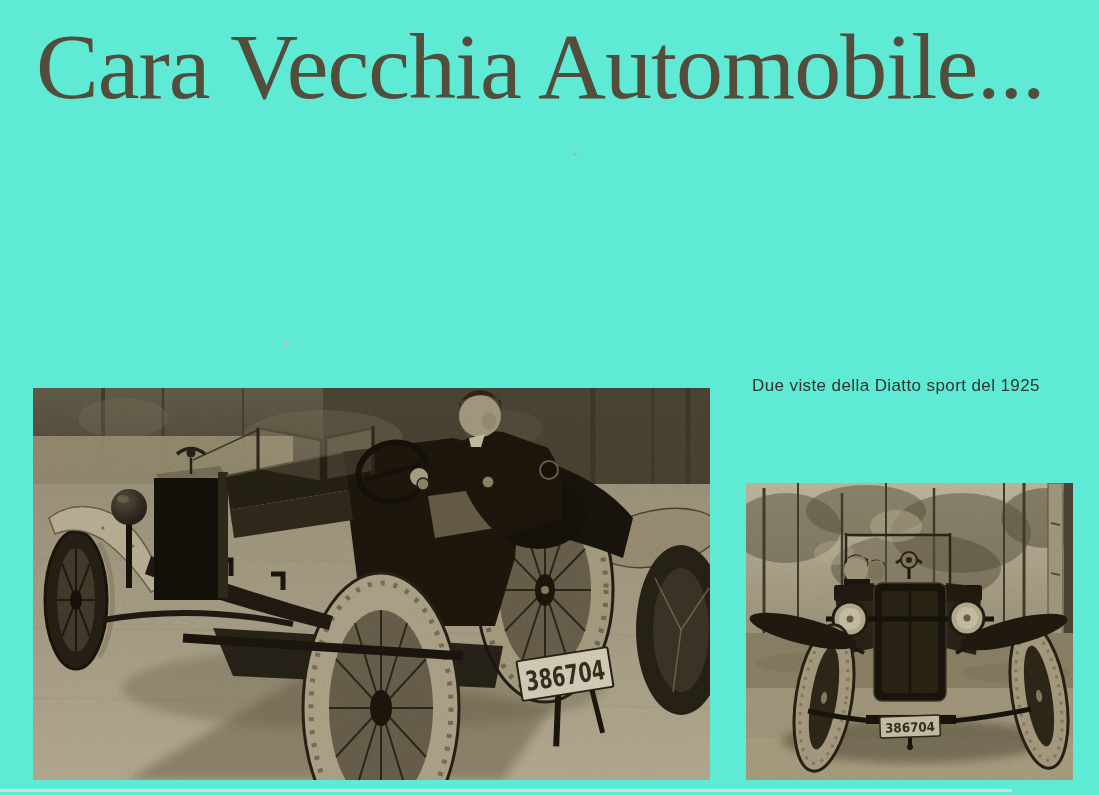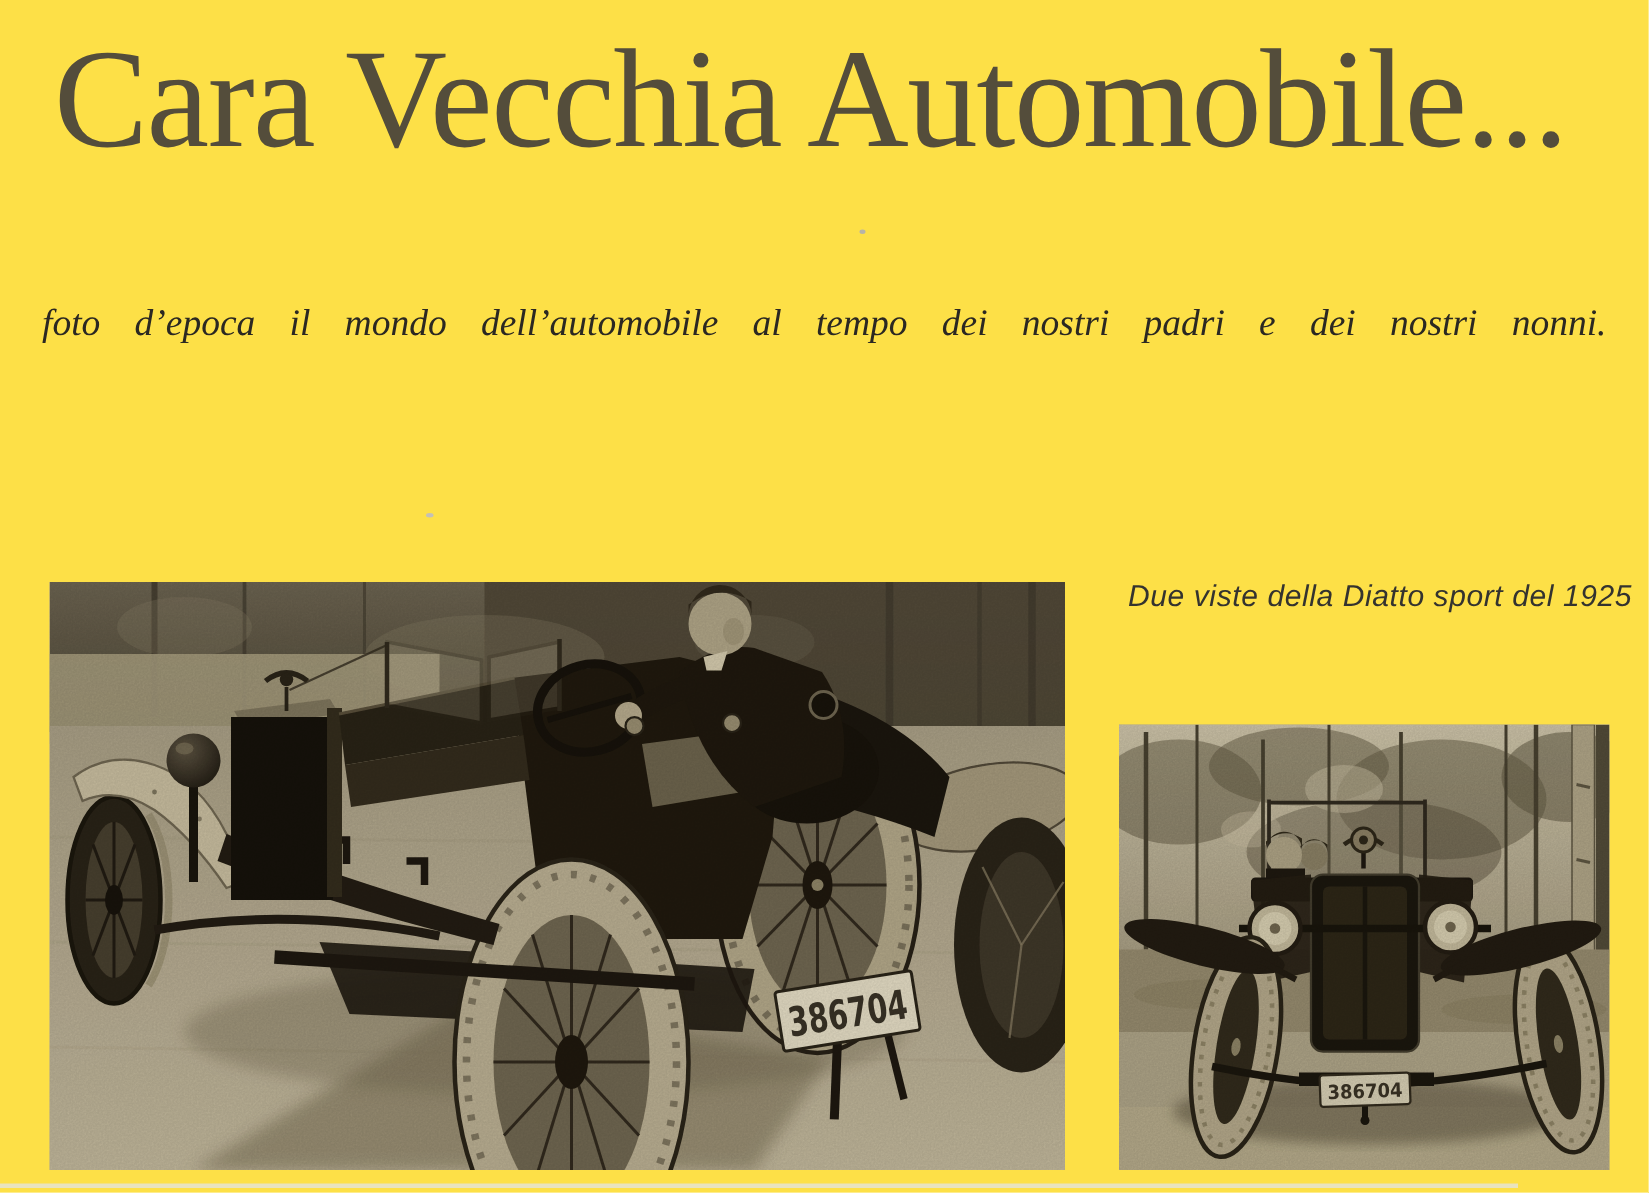--- a/index.html
+++ b/index.html
@@ -1,56 +1,55 @@
 <!DOCTYPE html>
 <html><head>
 <meta charset="utf-8">
 <style>
   html,body{margin:0;padding:0;}
   .page{
     position:relative; width:1099px; height:795px;
-    background:#fde047; overflow:hidden;
+    background:#5eead4; overflow:hidden;
     font-family:"Liberation Serif", serif;
   }
   .title{
     position:absolute; left:36px; top:19px; margin:0;
     font-size:94px; line-height:94px; font-weight:400;
     letter-spacing:-1px; color:#544d3b; white-space:nowrap;
   }
   .intro{
     position:absolute; left:28px; top:196px; width:1043px;
     font-style:italic; font-size:25px; line-height:40px;
     color:#2b2822;
   }
   .intro .introline{ text-align:justify; text-align-last:justify; }
   .caption{
-    position:absolute; left:752px; top:388px;
+    position:absolute; left:752px; top:376px;
     font-family:"Liberation Sans", sans-serif;
-    font-style:italic; font-size:20px; line-height:20px;
+    font-size:17px; line-height:20px;
     letter-spacing:0.4px; color:#34332f; white-space:nowrap;
   }
   .photo{ position:absolute; overflow:hidden; background:#b4aa8f; }
   .photo svg{ display:block; width:100%; height:100%; }
   .photo-left{ left:33px; top:388px; width:677px; height:392px; }
   .photo-right{ left:746px; top:483px; width:327px; height:297px; }
   .speck{ position:absolute; border-radius:50%; }
   .speck1{ left:573px; top:153px; width:4px; height:3px; background:#b7b3a8; }
   .speck2{ left:284px; top:342px; width:5px; height:3px; background:#c5c1b6; }
   .scanline{ position:absolute; left:0; top:789px; width:1012px; height:3px; background:#e4e3db; opacity:.8; }
   .platefont{ font-family:"DejaVu Sans", sans-serif; font-weight:bold; }
 </style>
 </head>
 <body>
 
 <div class="page">
 
   <h1 class="title">Cara Vecchia Automobile...</h1>
 
   <div class="intro">
-    <div class="introline">foto d’epoca il mondo dell’automobile al tempo dei nostri padri e dei nostri nonni.</div>
   </div>
 
   <div class="caption">Due viste della Diatto sport del 1925</div>
 
   <div class="photo photo-left">
     <svg viewBox="0 0 677 392" preserveAspectRatio="none">
       <defs>
         <linearGradient id="lpTrees" x1="0" y1="0" x2="0" y2="1">
           <stop offset="0" stop-color="#6a6250"></stop>
             <stop offset="1" stop-color="#4a4434"></stop>

